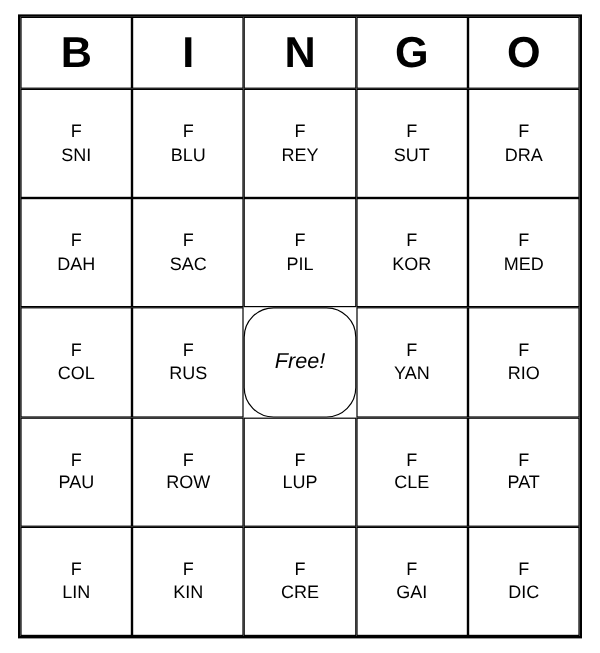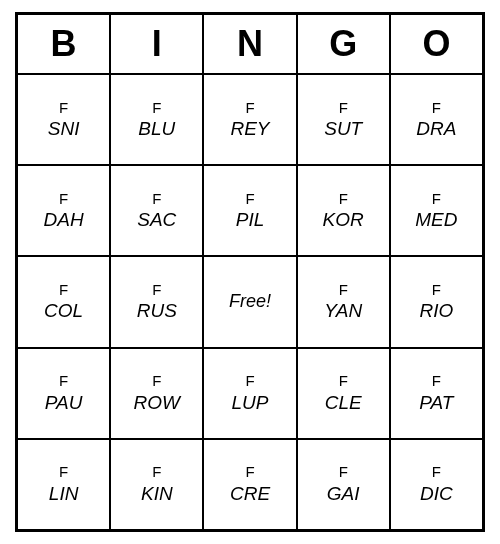--- a/index.html
+++ b/index.html
@@ -55,28 +55,28 @@
       font-size: 15px;
       line-height: 1.3;
       text-align: center;
       padding: 2px;
     }
     .cell-top {
       font-size: 15px;
       font-weight: normal;
     }
     .cell-bottom {
-      font-size: 19px;
+      font-size: 15px;
       font-weight: normal;
-      font-style: italic;
     }
     .free-cell {
       font-size: 18px;
       font-weight: normal;
       font-style: italic;
+      border-radius: 25px;
     }
   </style>
 </head>
 <body>
 
 <div class="bingo-card">
   <div class="bingo-header">
   <div class="header-cell">B</div>
       <div class="header-cell">I</div>
       <div class="header-cell">N</div>

